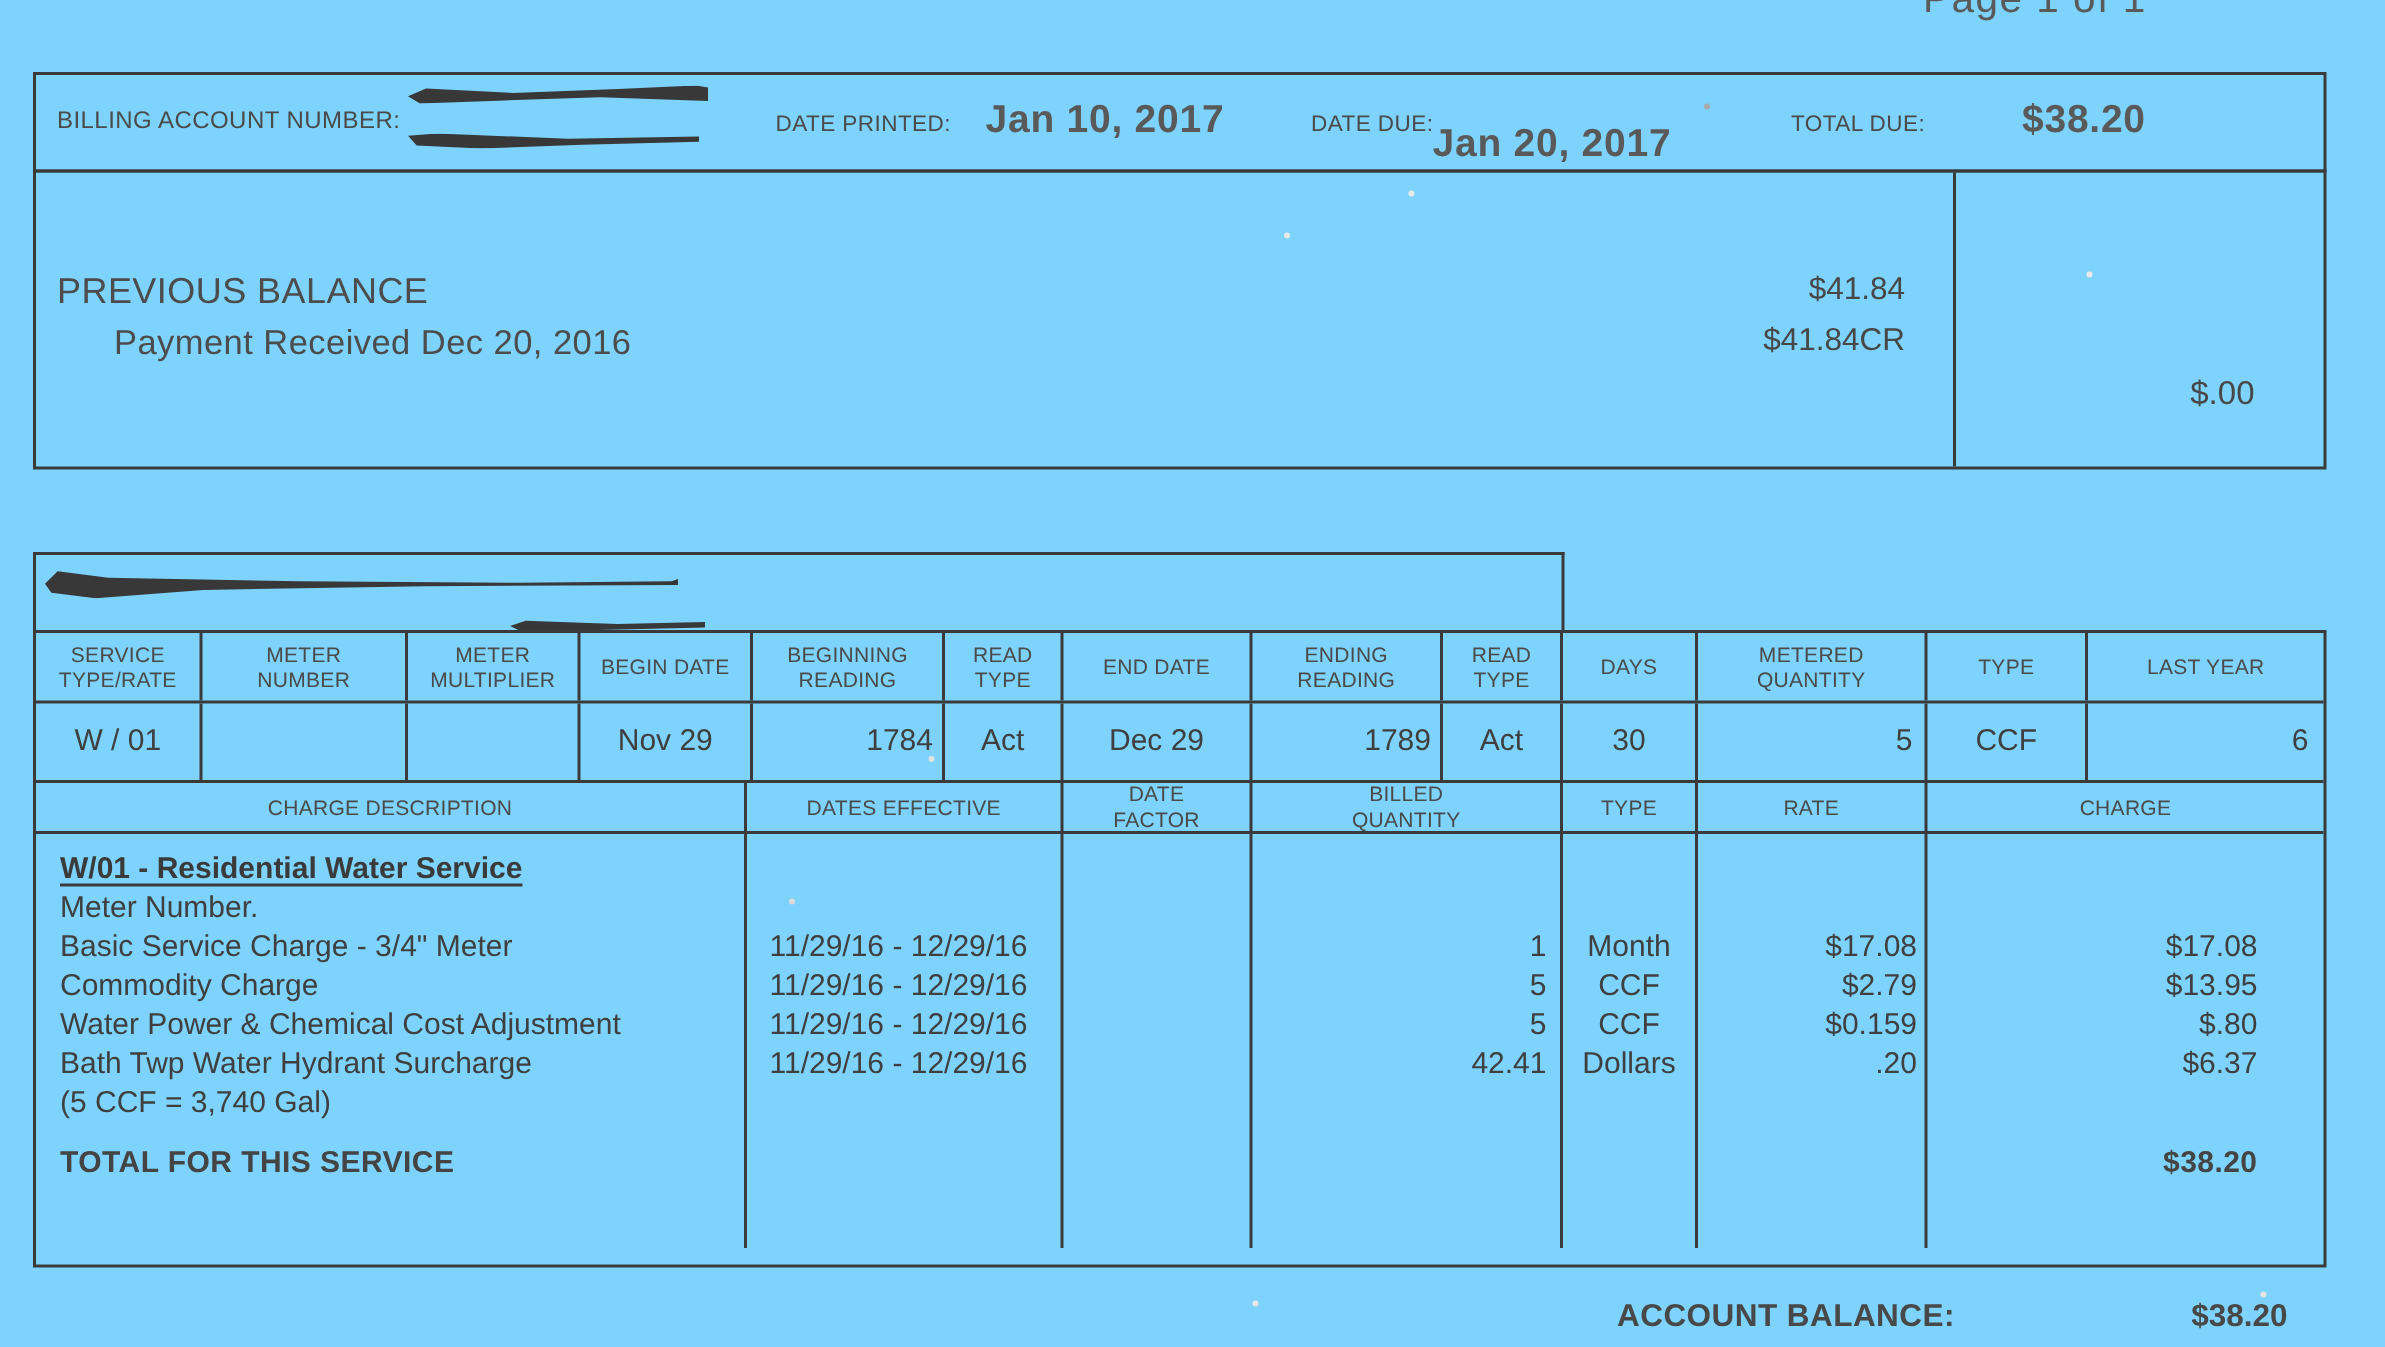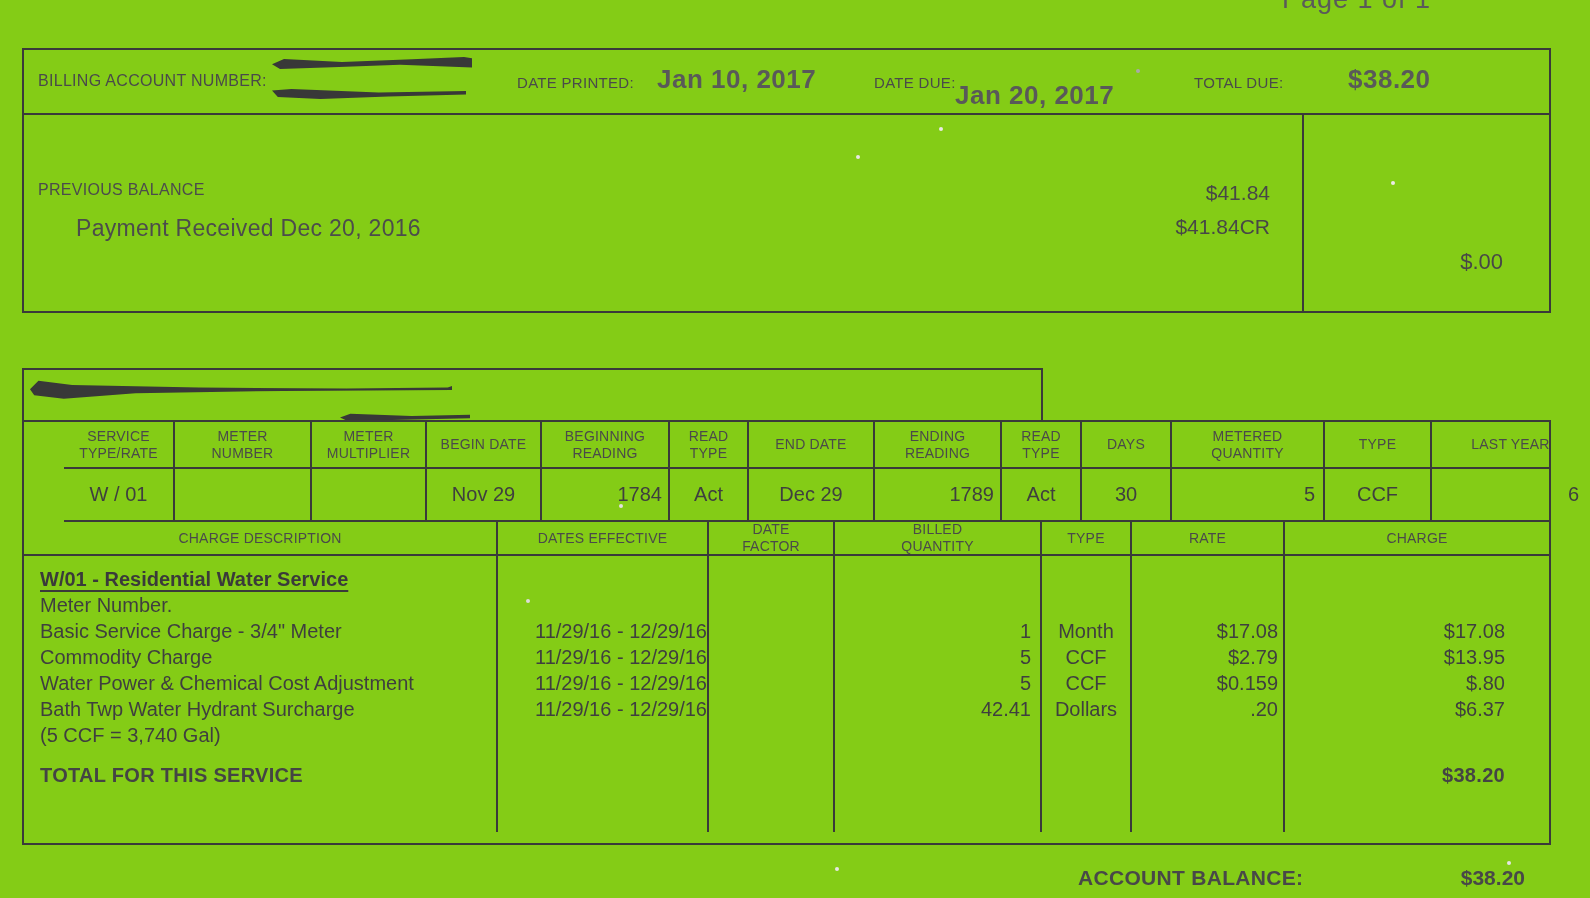--- a/index.html
+++ b/index.html
@@ -1,16 +1,16 @@
 <!DOCTYPE html>
 <html><head>
 <meta charset="utf-8">
 <style>
   html,body{margin:0;padding:0;background:#e9e9e9;}
-  .page{position:relative;width:1590px;height:898px;background:#84cc16;overflow:hidden;
+  .page{position:relative;width:1590px;height:898px;background:#7dd3fc;overflow:hidden;
         font-family:"Liberation Sans",sans-serif;color:#414141;}
   .page *{box-sizing:border-box;}
 
   .page-number{position:absolute;left:1282px;top:-16px;font-size:27px;color:#5a5a5a;letter-spacing:1px;}
 
   
   .header-box{position:absolute;left:22px;top:48px;width:1529px;height:67px;border:2px solid #3a3a3a;}
   .sm-lbl{position:absolute;font-size:15px;color:#4a4a4a;letter-spacing:.3px;top:24px;}
   .acct-lbl{left:14px;top:22px;font-size:16px;}
   .big-val{position:absolute;top:14px;font-size:26px;font-weight:bold;color:#595959;letter-spacing:.5px;}
@@ -21,58 +21,58 @@
   
   .redact{position:absolute;background:#383838;}
   .redact-a{left:248px;top:7px;width:200px;height:13px;
     clip-path:polygon(0 55%,6% 15%,35% 38%,70% 18%,96% 0,100% 10%,100% 80%,64% 60%,30% 78%,4% 92%);}
   .redact-b{left:248px;top:39px;width:194px;height:10px;
     clip-path:polygon(0 15%,10% 0,55% 35%,100% 20%,100% 55%,60% 75%,25% 100%,3% 80%);}
 
   
   .balance-box{position:absolute;left:22px;top:113px;width:1529px;height:200px;border:2px solid #3a3a3a;}
   .vdiv{position:absolute;left:1278px;top:0;width:2px;height:100%;background:#3a3a3a;}
-  .bal-lbl{position:absolute;left:14px;font-size:16px;color:#4c4c4c;letter-spacing:.3px;}
+  .bal-lbl{position:absolute;left:14px;font-size:24px;color:#4c4c4c;letter-spacing:.3px;}
   .bal-lbl.indent{left:52px;font-size:23px;}
   .bal-amt{position:absolute;left:1050px;width:196px;text-align:right;font-size:21px;color:#474747;}
   .row-1{top:66px;} .row-2{top:100px;} .row-3{top:134px;}
   .fwd-amt{position:absolute;right:46px;top:134px;font-size:22px;color:#474747;}
 
   
   .addr-box{position:absolute;left:22px;top:368px;width:1021px;height:52px;
             border:2px solid #3a3a3a;border-bottom:none;}
   .redact-c{left:6px;top:6px;width:422px;height:24px;
     clip-path:polygon(0 55%,2% 20%,10% 38%,40% 48%,75% 52%,99% 48%,100% 42%,100% 58%,60% 62%,25% 72%,8% 95%,1% 80%);}
   .redact-d{left:316px;top:42px;width:130px;height:9px;
     clip-path:polygon(0 60%,8% 20%,55% 45%,100% 30%,100% 70%,40% 90%,5% 95%);}
 
   
   .service-table{position:absolute;left:22px;top:420px;width:1529px;height:425px;border:2px solid #3a3a3a;}
-  .grid13{display:grid;grid-template-columns:111px 137px 115px 115px 128px 79px 126px 127px 80px 90px 153px 107px 157px;margin-left:40px;}
+  .grid13{display:grid;grid-template-columns:111px 137px 115px 115px 128px 79px 126px 127px 80px 90px 153px 107px 157px;}
   .grid7{display:grid;grid-template-columns:474px 211px 126px 207px 90px 153px 264px;}
   .mhead{height:47px;border-bottom:2px solid #3a3a3a;}
   .mdata{height:53px;border-bottom:2px solid #3a3a3a;}
   .chead{height:34px;border-bottom:2px solid #3a3a3a;}
   .detail{height:276px;}
   .cell{border-right:2px solid #3a3a3a;display:flex;align-items:center;justify-content:center;
         text-align:center;overflow:hidden;}
   .cell:last-child{border-right:none;}
   .hcell{font-size:14px;color:#4a4a4a;line-height:1.2;letter-spacing:.2px;}
   .hcell span{display:inline-block;}
   .w46 span{max-width:46px;} .w60 span{max-width:62px;} .w72 span{max-width:72px;} .w88 span{max-width:90px;}
   .dcell{font-size:20px;color:#3f3f3f;}
   .cell.al-r{justify-content:flex-end;}
   .pr6{padding-right:6px;} .pr8{padding-right:8px;} .pr10{padding-right:10px;}
 
   
   .dcol{border-right:2px solid #3a3a3a;padding-top:10px;font-size:20px;color:#3f3f3f;}
   .dcol:last-child{border-right:none;}
   .dline{height:26px;line-height:26px;white-space:nowrap;}
   .col-desc .dline{padding-left:16px;}
-  .col-dates .dline{padding-left:15px;text-align:right;}
+  .col-dates .dline{padding-left:15px;}
   .col-qty .dline{text-align:right;padding-right:9px;}
   .col-type .dline{text-align:center;}
   .col-rate .dline{text-align:right;padding-right:5px;}
   .col-charge .dline{text-align:right;padding-right:44px;}
   .svc-title{font-weight:bold;color:#3a3a3a;text-decoration:underline;text-decoration-thickness:2px;text-underline-offset:4px;}
   .total-line{margin-top:14px;font-weight:bold;color:#444;letter-spacing:.3px;}
 
   
   .footer-lbl{position:absolute;left:1078px;top:866px;font-size:21px;font-weight:bold;color:#484848;letter-spacing:.3px;}
   .footer-val{position:absolute;left:1390px;top:866px;width:135px;text-align:right;font-size:21px;font-weight:bold;color:#484848;}

